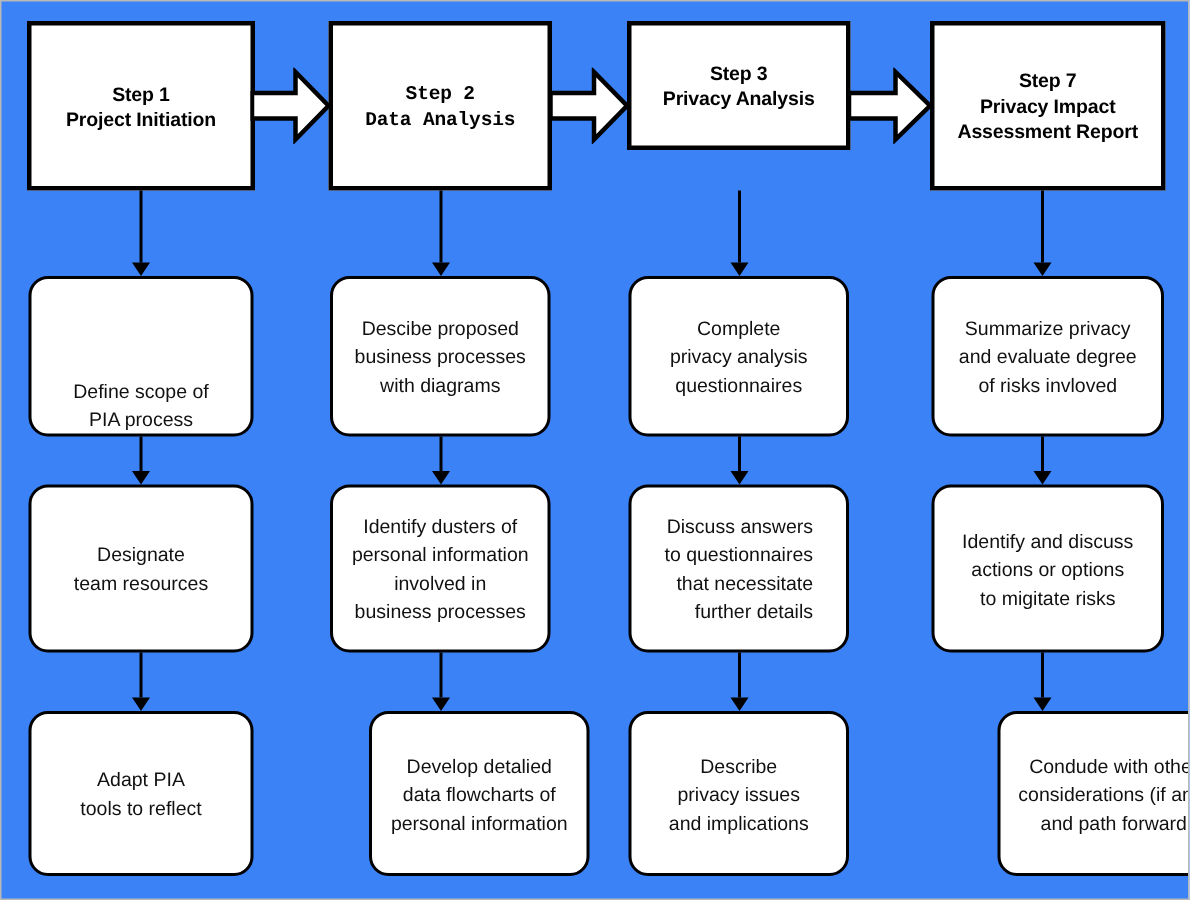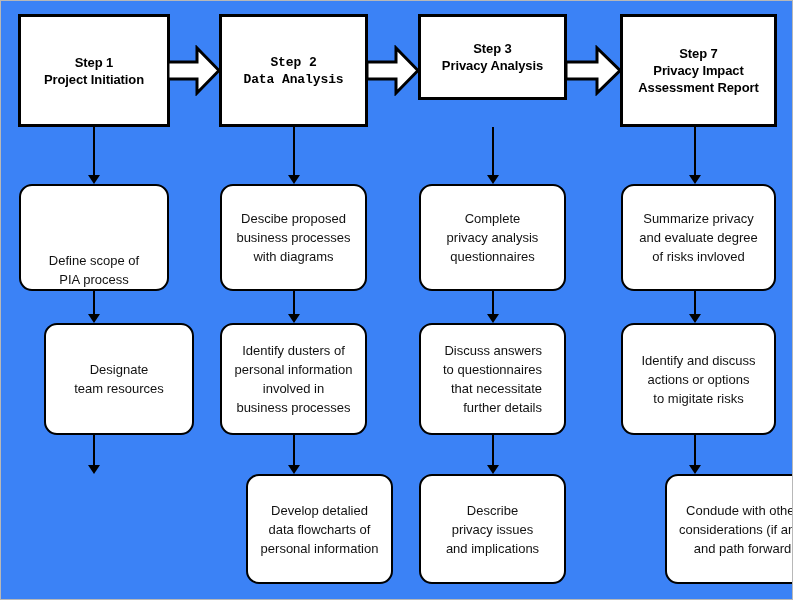--- a/index.html
+++ b/index.html
@@ -201,21 +201,21 @@
 privacy analysis
 questionnaires</span>
   </div>
 
   <div class="proc-box" style="left:620px; top:183px; width:155px; height:107px;">
     <span class="txt">Summarize privacy
 and evaluate degree
 of risks invloved</span>
   </div>
 
-  <div class="proc-box" style="left:18px; top:322px; width:150px; height:112px;margin-left:25px;">
+  <div class="proc-box" style="left:18px; top:322px; width:150px; height:112px;">
     <span class="txt">Designate
 team resources</span>
   </div>
 
   <div class="proc-box" style="left:219px; top:322px; width:147px; height:112px;">
     <span class="txt">Identify dusters of
 personal information
 involved in
 business processes</span>
   </div>
@@ -226,20 +226,24 @@
 that necessitate
 further details</span>
   </div>
 
   <div class="proc-box" style="left:620px; top:322px; width:155px; height:112px;">
     <span class="txt">Identify and discuss
 actions or options
 to migitate risks</span>
   </div>
 
+  <div class="proc-box" style="left:18px; top:473px; width:150px; height:110px;">
+    <span class="txt">Adapt PIA
+tools to reflect</span>
+  </div>
 
   <div class="proc-box" style="left:219px; top:473px; width:147px; height:110px;margin-left:26px;">
     <span class="txt">Develop detalied
 data flowcharts of
 personal information</span>
   </div>
 
   <div class="proc-box" style="left:418px; top:473px; width:147px; height:110px;">
     <span class="txt">Describe
 privacy issues

